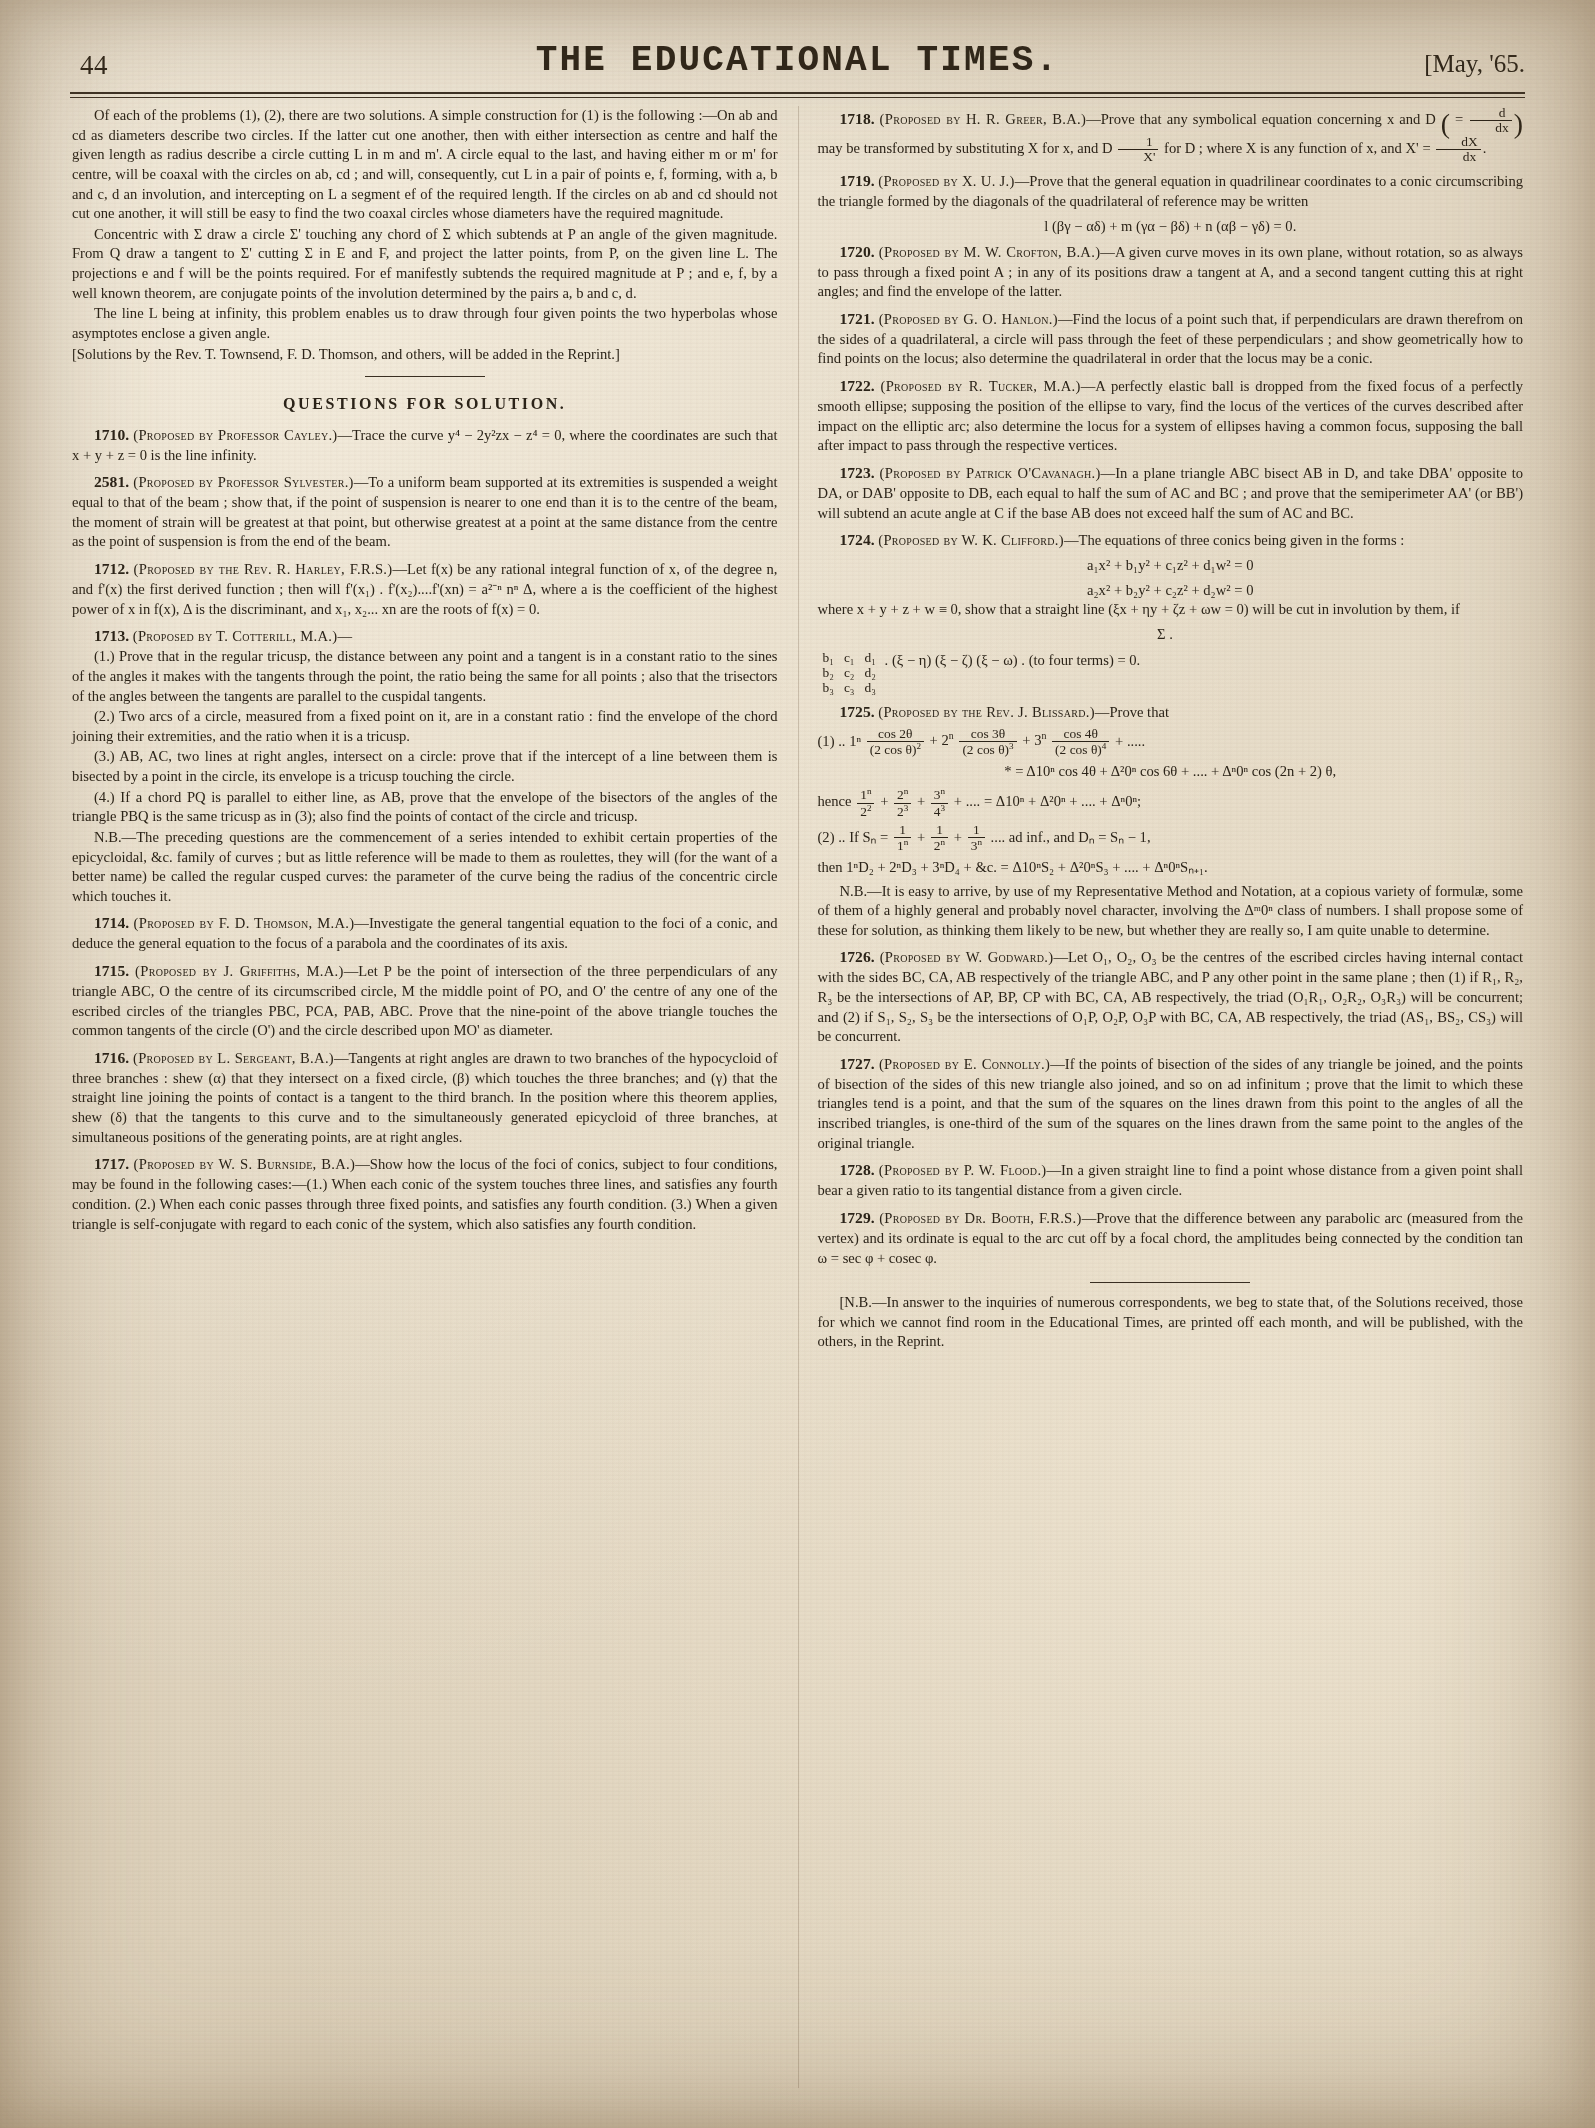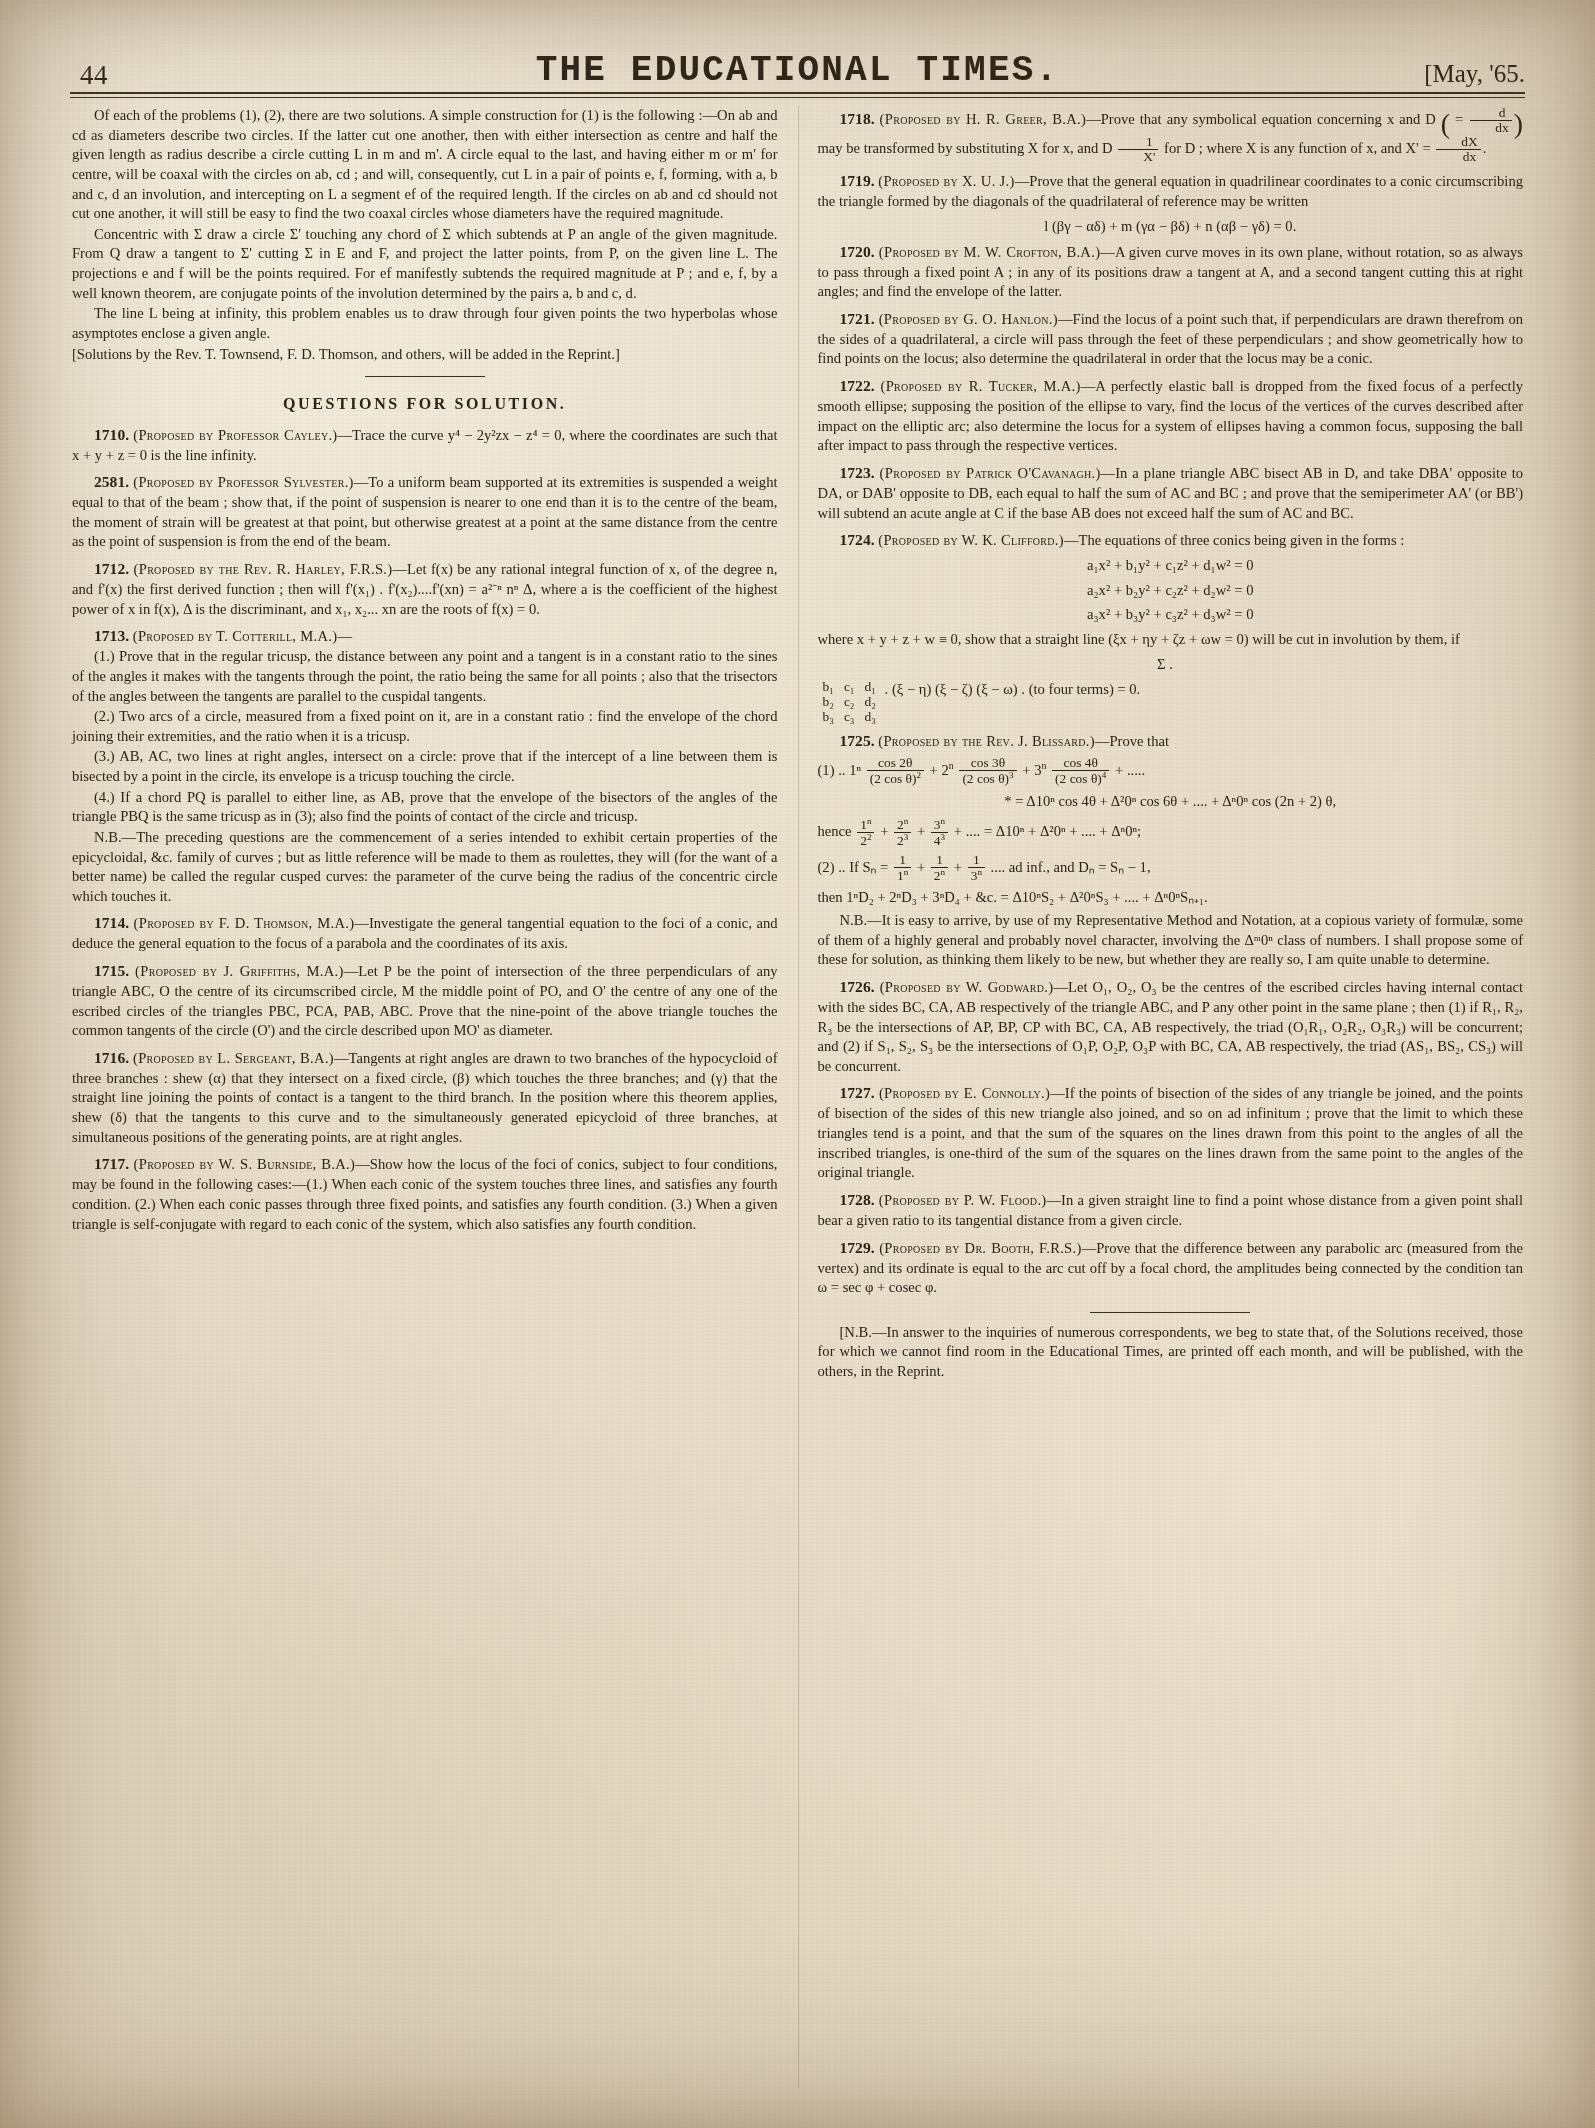--- a/index.html
+++ b/index.html
@@ -40,21 +40,20 @@
     box-shadow: inset 0 0 160px rgba(110,85,50,0.45), inset 0 0 50px rgba(110,85,50,0.25);
   }
 
   
   .masthead {
     position: absolute;
     left: 70px;
     right: 70px;
     top: 36px;
     height: 58px;
-    margin-top: 10px;
   }
   .folio {
     position: absolute;
     left: 10px;
     top: 14px;
     font-size: 27px;
     letter-spacing: 0.5px;
     font-family: "Liberation Serif", serif;
   }
   .masthead-title {
@@ -301,21 +300,20 @@
       <span class="qnum">1723.</span>
       <span class="sc">(Proposed by Patrick O'Cavanagh.)</span><span>—In a plane triangle ABC bisect AB in D, and take DBA' opposite to DA, or DAB' opposite to DB, each equal to half the sum of AC and BC ; and prove that the semiperimeter AA' (or BB') will subtend an acute angle at C if the base AB does not exceed half the sum of AC and BC.</span>
     </p>
 
     <p class="para-gap tight">
       <span class="qnum">1724.</span>
       <span class="sc">(Proposed by W. K. Clifford.)</span><span>—The equations of three conics being given in the forms :</span>
     </p>
     <p class="math tight">a₁x² + b₁y² + c₁z² + d₁w² = 0</p>
     <p class="math tight">a₂x² + b₂y² + c₂z² + d₂w² = 0</p>
-    <p class="math">a₃x² + b₃y² + c₃z² + d₃w² = 0</p>
     <p class="noindent">where x + y + z + w ≡ 0, show that a straight line (ξx + ηy + ζz + ωw = 0) will be cut in involution by them, if</p>
     <p class="math">
       <span>Σ .</span>
       <span class="matrix-wrap">
         <span class="matrix-bar"></span>
         </span></p><table class="matrix">
           <tbody>
           <tr>
             <td>b₁</td>
             <td>c₁</td>

